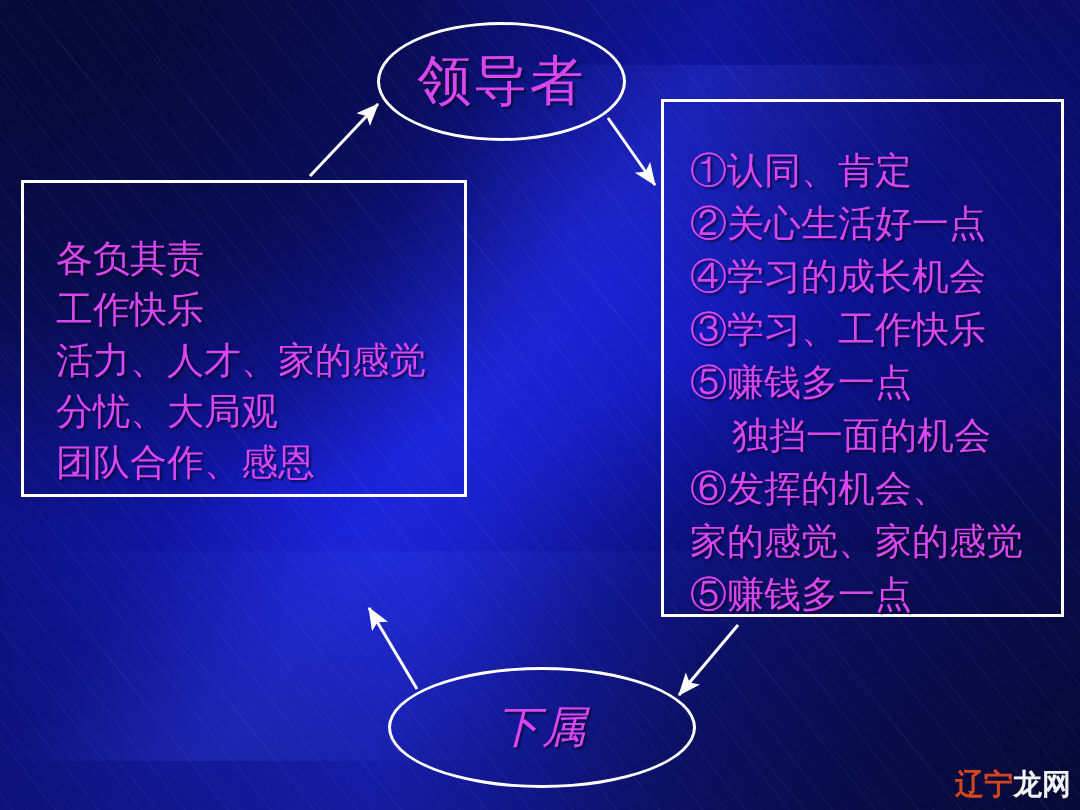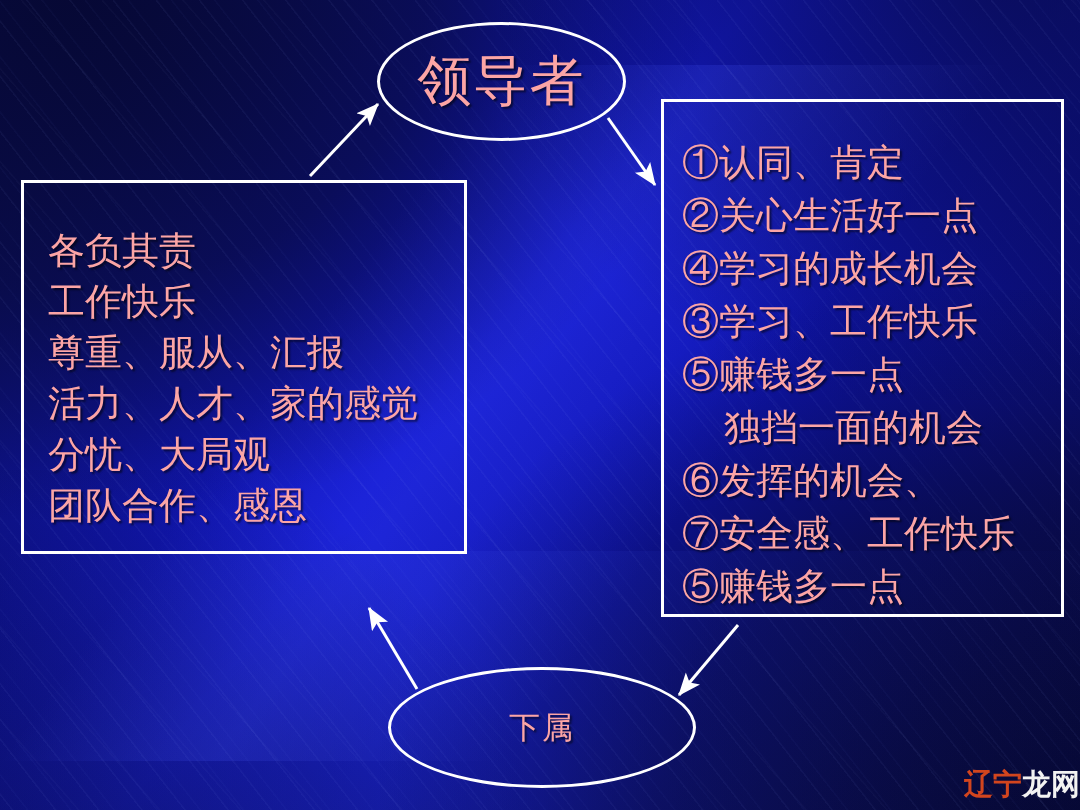--- a/index.html
+++ b/index.html
@@ -91,21 +91,21 @@
 
   
   .vector-layer {
     position: absolute; inset: 0;
     pointer-events: none;
   }
 
   
   .cjk {
     font-family: "DejaVu Serif", "Liberation Serif", serif;
-    color: #fca5a5;
+    color: #d946ef;
     text-shadow: 2px 2px 2px rgba(0,0,0,0.55);
     white-space: pre;
   }
 
   
   .ellipse {
     position: absolute;
     border: 3px solid #ffffff;
     border-radius: 50%;
     display: flex;
@@ -115,54 +115,54 @@
   }
   #ellipse-leader {
     left: 377px; top: 22px;
     width: 249px; height: 119px;
   }
   #ellipse-leader .cjk { font-size: 54px; letter-spacing: 2px; }
   #ellipse-subordinate {
     left: 388px; top: 667px;
     width: 308px; height: 121px;
   }
-  #ellipse-subordinate .cjk { font-size: 31px; letter-spacing: 2px; }
+  #ellipse-subordinate .cjk { font-size: 44px; letter-spacing: 2px; font-style: italic; }
 
   
   .rect-box {
     position: absolute;
     border: 3px solid #ffffff;
     box-sizing: border-box;
   }
   #box-expectations-of-subordinate {
     left: 21px; top: 180px;
-    width: 446px; height: 374px;
+    width: 446px; height: 317px;
     padding: 38px 0 0 20px;
   }
   #box-expectations-of-leader {
     left: 661px; top: 99px;
     width: 403px; height: 518px;
     padding: 30px 0 0 14px;
   }
-  .line-list { margin: 4px; padding: 0; list-style: none; }
+  .line-list { margin: 12px; padding: 0; list-style: none; }
   .line-list li { margin: 0; padding: 0; }
   #box-expectations-of-subordinate .line-list li {
     font-size: 37px;
     line-height: 51px;
   }
   #box-expectations-of-leader .line-list li {
     font-size: 37px;
     line-height: 53px;
   }
   #box-expectations-of-leader .line-list li.indent { padding-left: 42px; }
 
   
   #watermark {
     position: absolute;
-    right: 0; bottom: 11px;
+    right: 9px; bottom: 11px;
     font-family: "DejaVu Sans", "Liberation Sans", sans-serif;
     font-size: 29px;
     font-weight: bold;
     line-height: 1;
     letter-spacing: 0px;
     white-space: pre;
   }
   #watermark .wm-a { color: #d2451e; }
   #watermark .wm-b { color: #f2f2f2; }
 </style>
@@ -194,37 +194,36 @@
   </svg>
 
   <div class="ellipse" id="ellipse-leader">
     <span class="cjk">领导者</span>
   </div>
 
   <div class="rect-box" id="box-expectations-of-subordinate">
     <ul class="line-list">
       <li class="cjk">各负其责</li>
       <li class="cjk">工作快乐</li>
-      <li class="cjk">尊重、服从、汇报</li>
       <li class="cjk">活力、人才、家的感觉</li>
       <li class="cjk">分忧、大局观</li>
       <li class="cjk">团队合作、感恩</li>
     </ul>
   </div>
 
   <div class="rect-box" id="box-expectations-of-leader">
     <ul class="line-list">
       <li class="cjk">①认同、肯定</li>
       <li class="cjk">②关心生活好一点</li>
       <li class="cjk">④学习的成长机会</li>
       <li class="cjk">③学习、工作快乐</li>
       <li class="cjk">⑤赚钱多一点</li>
       <li class="cjk indent">独挡一面的机会</li>
       <li class="cjk">⑥发挥的机会、</li>
-      <li class="cjk">⑦安全感、工作快乐</li>
+      <li class="cjk">家的感觉、家的感觉</li>
       <li class="cjk">⑤赚钱多一点</li>
     </ul>
   </div>
 
   <div class="ellipse" id="ellipse-subordinate">
     <span class="cjk">下属</span>
   </div>
 
   <div id="watermark"><span class="wm-a">辽宁</span><span class="wm-b">龙网</span></div>
 

